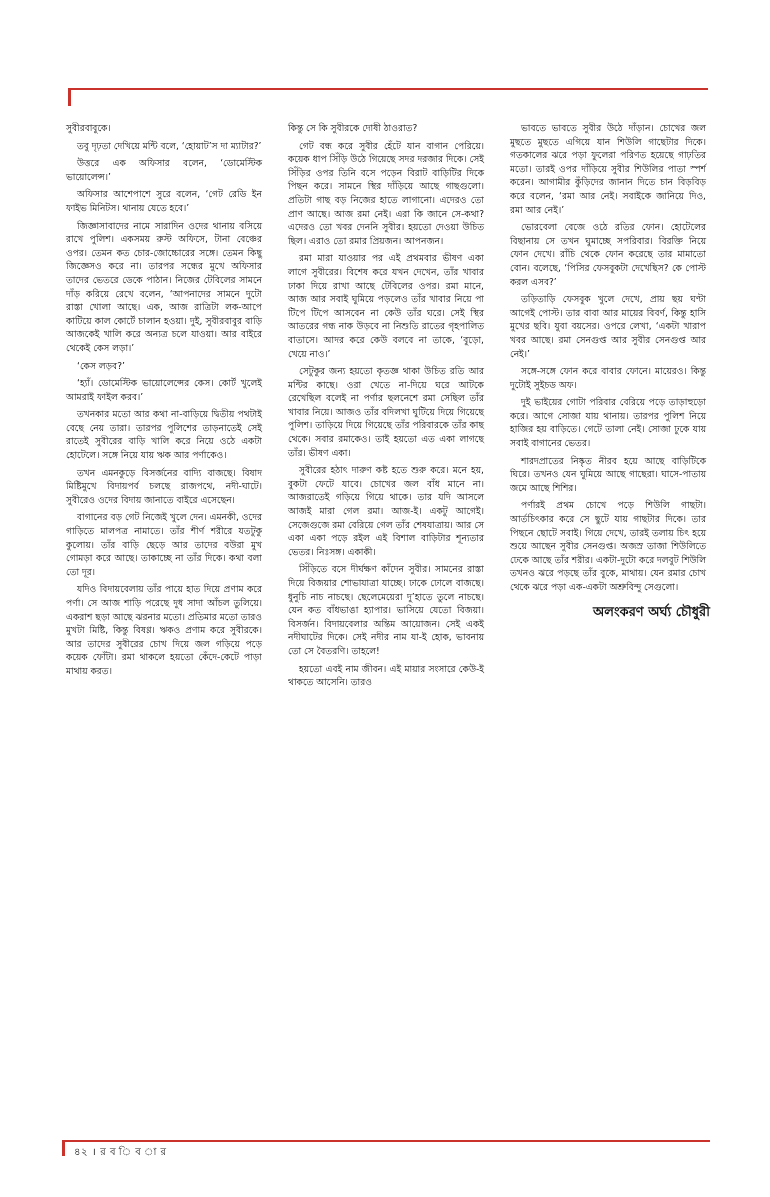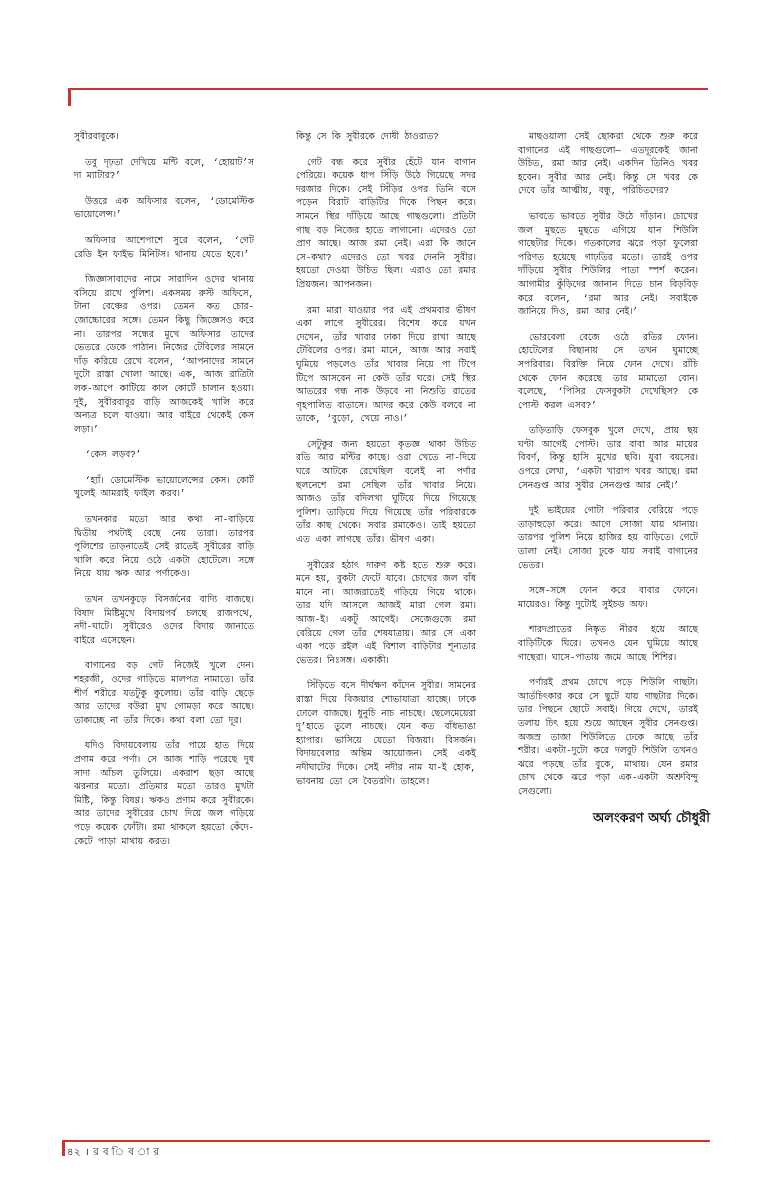--- a/index.html
+++ b/index.html
@@ -56,23 +56,22 @@
     width: 204px;
     font-size: 9.1px;
     line-height: 13.6px;
     text-align: justify;
     text-justify: inter-word;
     color: #111;
     font-family: "DejaVu Sans", "Liberation Sans", sans-serif;
   }
 
   .col p {
-    margin: 12px;
+    margin: 4px;
     text-indent: 11px;
-    font-family: Liberation Mono, monospace;
   }
   .col p.noindent {
     text-indent: 0;
   }
 
   .byline {
     margin-top: 10px;
     text-align: right;
     font-size: 13px;
     font-weight: bold;
@@ -98,21 +97,21 @@
   .footer-tick {
     position: absolute;
     left: 0;
     top: 0;
     width: 3px;
     height: 16px;
     background: #c9332b;
   }
   .folio {
     position: absolute;
-    left: 5px;
+    left: 12px;
     top: 4px;
     font-size: 10px;
     letter-spacing: 0.5px;
     color: #222;
     font-family: "DejaVu Sans", "Liberation Sans", sans-serif;
   }
   .folio .sep {
     padding: 0 4px;
   }
 </style>
@@ -128,41 +127,41 @@
 
     <div class="col">
       <p class="noindent">সুবীরবাবুকে।</p>
       <p>তবু দৃঢ়তা দেখিয়ে মন্টি বলে, ‘হোয়াট’স দা ম্যাটার?’</p>
       <p>উত্তরে এক অফিসার বলেন, ‘ডোমেস্টিক ভায়োলেন্স।’</p>
       <p>অফিসার আশেপাশে সুরে বলেন, ‘গেট রেডি ইন ফাইভ মিনিটস। থানায় যেতে হবে।’</p>
       <p>জিজ্ঞাসাবাদের নামে সারাদিন ওদের থানায় বসিয়ে রাখে পুলিশ। একসময় রুস্ট অফিসে, টানা বেঞ্চের ওপর। তেমন কত চোর-জোচ্চোরের সঙ্গে। তেমন কিছু জিজ্ঞেসও করে না। তারপর সন্ধের মুখে অফিসার তাদের ভেতরে ডেকে পাঠান। নিজের টেবিলের সামনে দাঁড় করিয়ে রেখে বলেন, ‘আপনাদের সামনে দুটো রাস্তা খোলা আছে। এক, আজ রাত্রিটা লক-আপে কাটিয়ে কাল কোর্টে চালান হওয়া। দুই, সুবীরবাবুর বাড়ি আজকেই খালি করে অন্যত্র চলে যাওয়া। আর বাইরে থেকেই কেস লড়া।’</p>
       <p>‘কেস লড়ব?’</p>
       <p>‘হ্যাঁ। ডোমেস্টিক ভায়োলেন্সের কেস। কোর্ট খুলেই আমরাই ফাইল করব।’</p>
       <p>তখনকার মতো আর কথা না-বাড়িয়ে দ্বিতীয় পথটাই বেছে নেয় তারা। তারপর পুলিশের তাড়নাতেই সেই রাতেই সুবীরের বাড়ি খালি করে নিয়ে ওঠে একটা হোটেলে। সঙ্গে নিয়ে যায় ঋক আর পর্ণাকেও।</p>
-      <p>তখন তখনকুড়ে বিসর্জনের বাদ্যি বাজছে। বিষাদ মিষ্টিমুখে বিদায়পর্ব চলছে রাজপথে, নদী-ঘাটে। সুবীরেও ওদের বিদায় জানাতে বাইরে এসেছেন।</p>
-      <p>বাগানের বড় গেট নিজেই খুলে দেন। শহরজী, ওদের গাড়িতে মালপত্র নামাতে। তাঁর শীর্ণ শরীরে যতটুকু কুলোয়। তাঁর বাড়ি ছেড়ে আর তাদের বউরা মুখ গোমড়া করে আছে। তাকাচ্ছে না তাঁর দিকে। কথা বলা তো দূর।</p>
+      <p>তখন এমনকুড়ে বিসর্জনের বাদ্যি বাজছে। বিষাদ মিষ্টিমুখে বিদায়পর্ব চলছে রাজপথে, নদী-ঘাটে। সুবীরেও ওদের বিদায় জানাতে বাইরে এসেছেন।</p>
+      <p>বাগানের বড় গেট নিজেই খুলে দেন। এমনকী, ওদের গাড়িতে মালপত্র নামাতে। তাঁর শীর্ণ শরীরে যতটুকু কুলোয়। তাঁর বাড়ি ছেড়ে আর তাদের বউরা মুখ গোমড়া করে আছে। তাকাচ্ছে না তাঁর দিকে। কথা বলা তো দূর।</p>
       <p>যদিও বিদায়বেলায় তাঁর পায়ে হাত দিয়ে প্রণাম করে পর্ণা। সে আজ শাড়ি পরেছে দুধ সাদা আঁচল তুলিয়ে। একরাশ ছড়া আছে ঝরনার মতো। প্রতিমার মতো তারও মুখটা মিষ্টি, কিন্তু বিষণ্ণ। ঋকও প্রণাম করে সুবীরকে। আর তাদের সুবীরের চোখ দিয়ে জল গড়িয়ে পড়ে কয়েক ফোঁটা। রমা থাকলে হয়তো কেঁদে-কেটে পাড়া মাথায় করত।</p>
     </div>
 
     <div class="col">
       <p class="noindent">কিন্তু সে কি সুবীরকে দোষী ঠাওরাত?</p>
       <p>গেট বন্ধ করে সুবীর হেঁটে যান বাগান পেরিয়ে। কয়েক ধাপ সিঁড়ি উঠে গিয়েছে সদর দরজার দিকে। সেই সিঁড়ির ওপর তিনি বসে পড়েন বিরাট বাড়িটির দিকে পিছন করে। সামনে স্থির দাঁড়িয়ে আছে গাছগুলো। প্রতিটা গাছ বড় নিজের হাতে লাগানো। এদেরও তো প্রাণ আছে। আজ রমা নেই। এরা কি জানে সে-কথা? এদেরও তো খবর দেননি সুবীর। হয়তো দেওয়া উচিত ছিল। এরাও তো রমার প্রিয়জন। আপনজন।</p>
       <p>রমা মারা যাওয়ার পর এই প্রথমবার ভীষণ একা লাগে সুবীরের। বিশেষ করে যখন দেখেন, তাঁর খাবার ঢাকা দিয়ে রাখা আছে টেবিলের ওপর। রমা মানে, আজ আর সবাই ঘুমিয়ে পড়লেও তাঁর খাবার নিয়ে পা টিপে টিপে আসবেন না কেউ তাঁর ঘরে। সেই স্থির আতরের গন্ধ নাক উড়বে না নিশুতি রাতের গৃহপালিত বাতাসে। আদর করে কেউ বলবে না তাকে, ‘বুড়ো, খেয়ে নাও।’</p>
       <p>সেটুকুর জন্য হয়তো কৃতজ্ঞ থাকা উচিত রতি আর মন্টির কাছে। ওরা খেতে না-দিয়ে ঘরে আটকে রেখেছিল বলেই না পর্ণার ছলনেশে রমা সেছিল তাঁর খাবার নিয়ে। আজও তাঁর বদিলখা ঘুটিয়ে দিয়ে গিয়েছে পুলিশ। তাড়িয়ে দিয়ে গিয়েছে তাঁর পরিবারকে তাঁর কাছ থেকে। সবার রমাকেও। তাই হয়তো এত একা লাগছে তাঁর। ভীষণ একা।</p>
       <p>সুবীরের হঠাৎ দারুণ কষ্ট হতে শুরু করে। মনে হয়, বুকটা ফেটে যাবে। চোখের জল বাঁধ মানে না। আজরাতেই গড়িয়ে গিয়ে থাকে। তার যদি আসলে আজই মারা গেল রমা। আজ-ই। একটু আগেই। সেজেগুজে রমা বেরিয়ে গেল তাঁর শেষযাত্রায়। আর সে একা একা পড়ে রইল এই বিশাল বাড়িটার শূন্যতার ভেতর। নিঃসঙ্গ। একাকী।</p>
       <p>সিঁড়িতে বসে দীর্ঘক্ষণ কাঁদেন সুবীর। সামনের রাস্তা দিয়ে বিজয়ার শোভাযাত্রা যাচ্ছে। ঢাকে ঢোলে বাজছে। ধুনুচি নাচ নাচছে। ছেলেমেয়েরা দু’হাতে তুলে নাচছে। যেন কত বাঁধভাঙা হ্যাপার। ভাসিয়ে যেতো বিজয়া। বিসর্জন। বিদায়বেলার অন্তিম আয়োজন। সেই একই নদীঘাটের দিকে। সেই নদীর নাম যা-ই হোক, ভাবনায় তো সে বৈতরণি। তাহলে!</p>
+      <p>হয়তো এবই নাম জীবন। এই মায়ার সংসারে কেউ-ই থাকতে আসেনি। তারও</p>
     </div>
 
     <div class="col">
-      <p>মাছওয়ালা সেই ছোকরা থেকে শুরু করে বাগানের এই গাছগুলো— এতদূরকেই জানা উচিত, রমা আর নেই। একদিন তিনিও খবর হবেন। সুবীর আর নেই। কিন্তু সে খবর কে দেবে তাঁর আত্মীয়, বন্ধু, পরিচিতদের?</p>
       <p>ভাবতে ভাবতে সুবীর উঠে দাঁড়ান। চোখের জল মুছতে মুছতে এগিয়ে যান শিউলি গাছেটার দিকে। গতকালের ঝরে পড়া ফুলেরা পরিণত হয়েছে গাঢ়তির মতো। তারই ওপর দাঁড়িয়ে সুবীর শিউলির পাতা স্পর্শ করেন। আগামীর কুঁড়িদের জানান দিতে চান বিড়বিড় করে বলেন, ‘রমা আর নেই। সবাইকে জানিয়ে দিও, রমা আর নেই।’</p>
       <p>ভোরবেলা বেজে ওঠে রতির ফোন। হোটেলের বিছানায় সে তখন ঘুমাচ্ছে সপরিবার। বিরক্তি নিয়ে ফোন দেখে। রাঁচি থেকে ফোন করেছে তার মামাতো বোন। বলেছে, ‘পিসির ফেসবুকটা দেখেছিস? কে পোস্ট করল এসব?’</p>
       <p>তড়িতাড়ি ফেসবুক খুলে দেখে, প্রায় ছয় ঘণ্টা আগেই পোস্ট। তার বাবা আর মায়ের বিবর্ণ, কিন্তু হাসি মুখের ছবি। যুবা বয়সের। ওপরে লেখা, ‘একটা খারাপ খবর আছে। রমা সেনগুপ্ত আর সুবীর সেনগুপ্ত আর নেই।’</p>
+      <p>সঙ্গে-সঙ্গে ফোন করে বাবার ফোনে। মায়েরও। কিন্তু দুটোই সুইচড অফ।</p>
       <p>দুই ভাইয়ের গোটা পরিবার বেরিয়ে পড়ে তাড়াহুড়ো করে। আগে সোজা যায় থানায়। তারপর পুলিশ নিয়ে হাজির হয় বাড়িতে। গেটে তালা নেই। সোজা ঢুকে যায় সবাই বাগানের ভেতর।</p>
-      <p>সঙ্গে-সঙ্গে ফোন করে বাবার ফোনে। মায়েরও। কিন্তু দুটোই সুইচড অফ।</p>
       <p>শারদপ্রাতের নিষ্কৃত নীরব হয়ে আছে বাড়িটিকে ঘিরে। তখনও যেন ঘুমিয়ে আছে গাছেরা। ঘাসে-পাতায় জমে আছে শিশির।</p>
       <p>পর্ণারই প্রথম চোখে পড়ে শিউলি গাছটা। আর্তচিৎকার করে সে ছুটে যায় গাছটার দিকে। তার পিছনে ছোটে সবাই। গিয়ে দেখে, তারই তলায় চিৎ হয়ে শুয়ে আছেন সুবীর সেনগুপ্ত। অজস্র তাজা শিউলিতে ঢেকে আছে তাঁর শরীর। একটা-দুটো করে দলবুট শিউলি তখনও ঝরে পড়ছে তাঁর বুকে, মাথায়। যেন রমার চোখ থেকে ঝরে পড়া এক-একটা অশ্রুবিন্দু সেগুলো।</p>
       <p></p>
       <div class="byline">অলংকরণ  অর্ঘ্য চৌধুরী</div>
     </div>
 
   </div>
 
   <div class="footer">
     <div class="footer-rule"></div>

